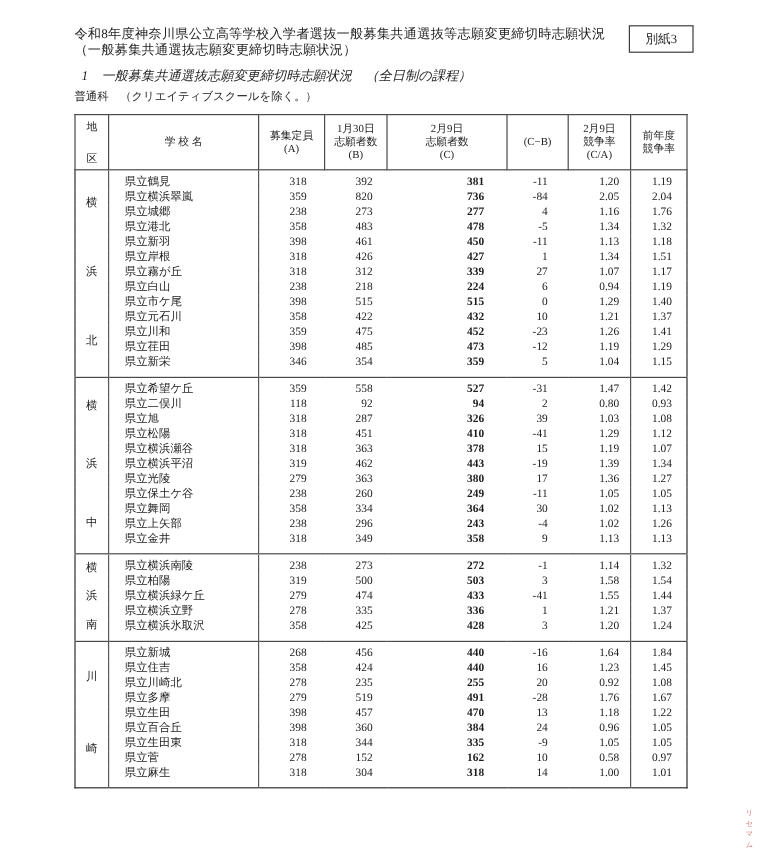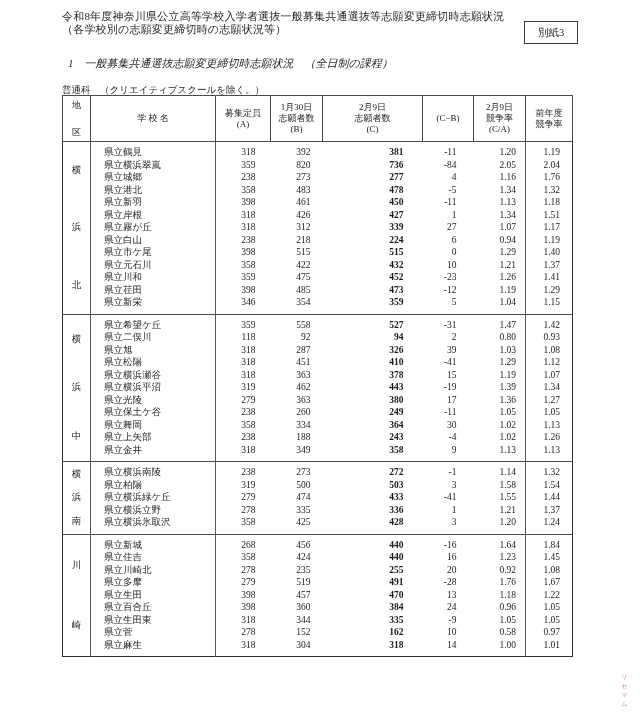--- a/index.html
+++ b/index.html
@@ -1,27 +1,27 @@
 <!DOCTYPE html>
 <html><head>
 <meta charset="utf-8">
 <style>
   html,body{margin:0;padding:0;}
   body{
     width:640px;height:714px;background:#ffffff;position:relative;overflow:hidden;
     font-family:"Liberation Serif","DejaVu Serif",serif;color:#1f1f1f;
     -webkit-font-smoothing:antialiased;
   }
-  .doc-title{position:absolute;left:62px;top:10px;width:470px;font-size:11px;line-height:12.6px;letter-spacing:0.2px;}
+  .doc-title{position:absolute;left:62px;top:23px;width:470px;font-size:11px;line-height:12.6px;letter-spacing:0.2px;}
   .attach-box{
     position:absolute;left:524px;top:21px;width:54px;height:23px;border:1px solid #3c3c3c;
     display:flex;align-items:center;justify-content:center;font-size:10.5px;box-sizing:border-box;
   }
   .section-heading{position:absolute;left:68px;top:56px;font-size:11px;font-style:italic;}
-  .subject-note{position:absolute;left:62px;top:84px;font-size:9.5px;}
+  .subject-note{position:absolute;left:62px;top:74px;font-size:9.5px;}
 
   table.app-table{
     position:absolute;left:62px;top:95px;width:510px;
     border-collapse:collapse;table-layout:fixed;
     border:1.5px solid #2e2e2e;
   }
   col.w-district{width:28px;} col.w-school{width:125px;} col.w-a{width:55px;}
   col.w-b{width:52px;} col.w-c{width:100px;} col.w-diff{width:51px;}
   col.w-ratio{width:52px;} col.w-prev{width:47px;}
 
@@ -60,21 +60,21 @@
   .logo-ruby{
     position:absolute;top:-2px;right:7px;font-size:6px;color:#cf7a7a;letter-spacing:0.5px;
     font-family:"DejaVu Sans","Liberation Sans",sans-serif;
   }
 </style>
 </head>
 <body>
 
 <div class="doc-title">
   <div>令和8年度神奈川県公立高等学校入学者選抜一般募集共通選抜等志願変更締切時志願状況</div>
-  <div>（各学校別の志願変更締切時の志願状況等）</div>
+  <div>（一般募集共通選抜志願変更締切時志願状況）</div>
 </div>
 
 <div class="attach-box">
   <span>別紙3</span>
 </div>
 
 <div class="section-heading">1　一般募集共通選抜志願変更締切時志願状況　（全日制の課程）</div>
 <div class="subject-note">普通科　（クリエイティブスクールを除く。）</div>
 
 <table class="app-table">
@@ -316,21 +316,21 @@
         <td class="num c-a">358</td>
         <td class="num c-b">334</td>
         <td class="num c-c">364</td>
         <td class="num c-diff">30</td>
         <td class="num c-ratio">1.02</td>
         <td class="num c-prev">1.13</td>
       </tr>
       <tr>
         <td class="c-school">県立上矢部</td>
         <td class="num c-a">238</td>
-        <td class="num c-b">188</td>
+        <td class="num c-b">296</td>
         <td class="num c-c">243</td>
         <td class="num c-diff">-4</td>
         <td class="num c-ratio">1.02</td>
         <td class="num c-prev">1.26</td>
       </tr>
       <tr>
         <td class="c-school">県立金井</td>
         <td class="num c-a">318</td>
         <td class="num c-b">349</td>
         <td class="num c-c">358</td>

